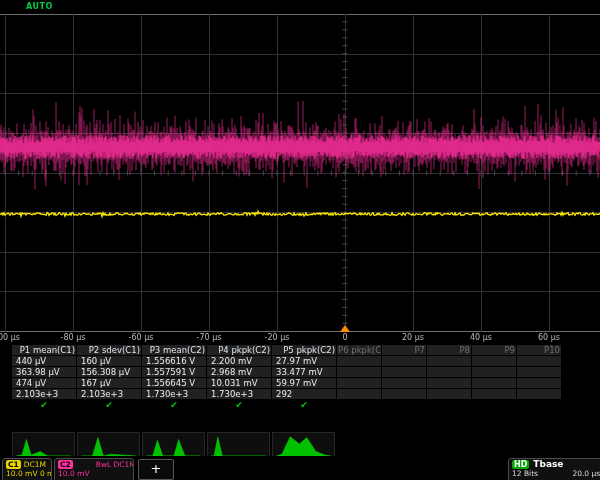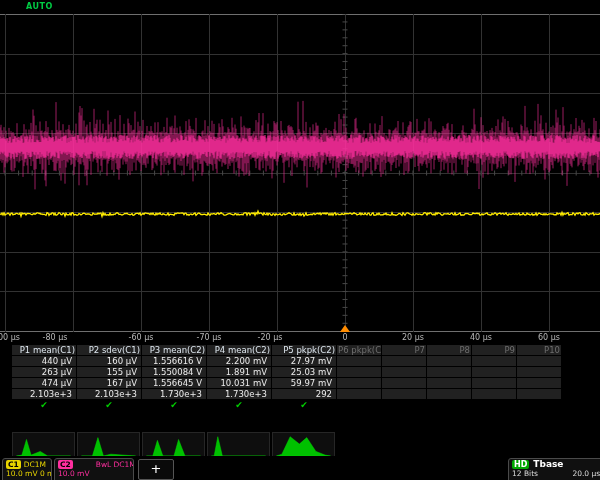--- a/index.html
+++ b/index.html
@@ -17,21 +17,21 @@
   
   .timeaxis{position:absolute;left:0;top:333px;width:600px;height:11px;}
   .tlabel{position:absolute;top:0;transform:translateX(-50%);font-size:8px;color:#b8b8b8;white-space:nowrap;}
   
   .ptable{position:absolute;left:12px;top:345px;}
   .prow{display:flex;margin-bottom:1px;}
   .pcell{height:10px;line-height:10px;font-size:8.5px;background:#212121;margin-right:1px;
          box-sizing:border-box;padding:0 4px;white-space:nowrap;overflow:hidden;}
   .hcell{color:#dfe8f0;text-align:right;padding:0 1px;}
   .hcell.dim{color:#6e6e6e;}
-  .vcell{color:#ececec;text-align:right;}
+  .vcell{color:#ececec;}
   .ccell{background:none;color:#00d000;text-align:center;font-size:9px;font-weight:bold;}
   
   .histrow{position:absolute;left:0;top:432px;width:600px;height:25px;}
   .histbox{position:absolute;top:0;width:63px;height:25px;background:#0e0e0e;
            border:1px solid #262626;box-sizing:border-box;}
   
   .bbar{position:absolute;left:0;top:456px;width:600px;height:24px;background:#000;}
   .descbox{position:absolute;top:2px;height:38px;background:#101010;border:1px solid #4a4a4a;
            border-radius:3px;box-sizing:border-box;padding:1px 3px;font-size:7.5px;line-height:9px;
            white-space:nowrap;overflow:hidden;}
@@ -161,61 +161,61 @@
     <svg id="waves" width="600" height="318">
         <path d="M0 113.4L0 147.0M1 110.8L1 145.4M2 116.4L2 148.7M3 120.4L3 146.0M4 113.2L4 158.7M5 125.1L5 153.3M6 116.7L6 147.4M7 124.5L7 149.3M8 124.0L8 147.7M9 113.9L9 143.0M10 123.4L10 146.3M11 117.2L11 156.1M12 119.3L12 157.6M13 118.0L13 143.1M14 119.8L14 157.3M15 122.5L15 153.9M16 123.5L16 143.1M17 109.2L17 147.3M18 122.9L18 141.2M19 125.9L19 148.5M20 124.1L20 146.9M21 122.5L21 142.3M22 121.1L22 146.3M23 119.3L23 162.9M24 110.2L24 152.2M25 122.9L25 148.4M26 115.4L26 143.9M27 120.4L27 151.4M28 122.6L28 159.4M29 115.5L29 143.2M30 122.9L30 145.2M31 108.9L31 152.0M32 117.5L32 142.4M33 95.5L33 147.3M34 101.7L34 155.8M35 121.9L35 175.4M36 111.3L36 155.1M37 122.1L37 145.0M38 117.3L38 140.9M39 125.9L39 145.1M40 107.5L40 150.1M41 116.9L41 144.6M42 116.5L42 159.4M43 123.1L43 155.7M44 118.2L44 142.5M45 117.0L45 166.4M46 107.1L46 172.3M47 117.8L47 141.1M48 113.1L48 145.7M49 121.3L49 151.0M50 125.6L50 145.0M51 125.3L51 146.1M52 116.2L52 142.8M53 119.5L53 148.0M54 125.3L54 156.8M55 119.1L55 156.4M56 88.1L56 157.2M57 115.9L57 149.3M58 117.8L58 146.8M59 107.4L59 156.6M60 116.5L60 154.1M61 116.3L61 166.6M62 122.5L62 146.8M63 110.2L63 159.1M64 118.5L64 146.0M65 122.6L65 169.7M66 115.8L66 153.5M67 124.6L67 147.4M68 115.2L68 148.5M69 110.9L69 145.3M70 116.3L70 146.2M71 119.7L71 151.1M72 120.8L72 149.9M73 116.7L73 144.0M74 123.3L74 160.8M75 119.9L75 152.7M76 109.6L76 146.3M77 120.7L77 143.5M78 121.2L78 148.2M79 98.5L79 171.3M80 92.0L80 149.8M81 101.5L81 150.4M82 94.1L82 143.7M83 124.4L83 148.3M84 106.5L84 151.4M85 124.8L85 162.2M86 112.7L86 155.7M87 110.6L87 171.3M88 120.1L88 155.6M89 125.8L89 145.0M90 108.0L90 147.2M91 117.6L91 160.9M92 120.2L92 140.1M93 122.3L93 147.6M94 94.8L94 145.3M95 114.2L95 141.1M96 109.8L96 145.7M97 105.7L97 148.8M98 124.0L98 158.3M99 117.4L99 145.2M100 105.7L100 145.2M101 119.7L101 151.8M102 119.3L102 157.9M103 109.7L103 145.9M104 124.2L104 143.5M105 118.6L105 145.7M106 116.0L106 145.0M107 124.7L107 161.7M108 96.5L108 149.6M109 110.4L109 147.0M110 124.5L110 143.6M111 107.9L111 146.0M112 118.5L112 155.8M113 125.6L113 146.9M114 122.5L114 158.0M115 104.9L115 145.7M116 122.6L116 149.3M117 124.9L117 155.0M118 117.2L118 156.1M119 121.9L119 165.7M120 101.1L120 154.2M121 120.8L121 145.3M122 120.6L122 140.5M123 122.1L123 150.6M124 109.8L124 145.5M125 119.2L125 147.6M126 122.4L126 150.2M127 122.0L127 147.6M128 104.6L128 156.7M129 109.2L129 144.3M130 119.3L130 161.1M131 111.1L131 141.4M132 117.4L132 157.2M133 115.9L133 144.8M134 115.7L134 148.6M135 97.5L135 140.7M136 124.8L136 156.4M137 118.4L137 146.2M138 107.7L138 146.6M139 116.7L139 148.0M140 112.1L140 149.3M141 123.2L141 157.0M142 116.8L142 143.5M143 105.9L143 150.9M144 125.1L144 149.3M145 122.3L145 151.2M146 120.2L146 153.8M147 112.0L147 142.6M148 121.6L148 149.7M149 116.9L149 142.0M150 117.6L150 141.2M151 112.1L151 142.0M152 117.1L152 156.1M153 118.6L153 154.3M154 119.3L154 140.7M155 108.4L155 148.3M156 125.8L156 149.7M157 118.2L157 151.6M158 108.2L158 145.5M159 123.1L159 142.4M160 117.9L160 147.3M161 118.7L161 161.3M162 117.4L162 151.1M163 122.0L163 144.4M164 112.9L164 158.5M165 119.4L165 146.9M166 118.0L166 151.0M167 103.7L167 144.3M168 119.5L168 148.9M169 119.7L169 151.1M170 112.6L170 149.9M171 113.6L171 144.3M172 111.8L172 144.5M173 120.5L173 141.0M174 114.3L174 156.2M175 101.5L175 158.7M176 119.3L176 145.4M177 113.7L177 143.8M178 120.0L178 150.7M179 119.9L179 141.9M180 112.4L180 151.6M181 116.5L181 147.0M182 119.5L182 151.7M183 125.9L183 141.0M184 119.5L184 160.9M185 118.2L185 140.4M186 107.1L186 140.6M187 121.1L187 152.2M188 115.9L188 149.6M189 105.3L189 140.6M190 111.9L190 156.2M191 114.8L191 140.7M192 119.7L192 154.5M193 115.3L193 167.4M194 116.8L194 146.4M195 119.0L195 148.5M196 103.9L196 145.1M197 125.3L197 148.3M198 122.3L198 156.8M199 125.4L199 145.8M200 122.4L200 149.9M201 125.4L201 149.8M202 117.5L202 161.7M203 116.5L203 158.3M204 122.0L204 146.7M205 106.2L205 147.6M206 121.5L206 149.0M207 119.8L207 151.5M208 112.1L208 152.1M209 121.9L209 149.5M210 117.1L210 150.0M211 118.5L211 149.9M212 106.7L212 151.2M213 118.8L213 156.7M214 109.9L214 145.5M215 123.1L215 149.9M216 122.7L216 154.8M217 123.7L217 159.1M218 118.8L218 145.7M219 109.4L219 147.2M220 113.2L220 147.6M221 125.0L221 143.7M222 105.2L222 152.6M223 112.3L223 148.4M224 121.6L224 149.2M225 118.0L225 150.9M226 120.1L226 150.1M227 118.4L227 143.8M228 113.2L228 155.0M229 114.9L229 149.6M230 118.3L230 151.9M231 118.1L231 146.7M232 103.8L232 148.8M233 113.5L233 147.3M234 118.4L234 159.5M235 110.5L235 143.9M236 114.7L236 148.2M237 123.8L237 146.6M238 121.7L238 154.0M239 123.9L239 162.6M240 123.3L240 154.8M241 102.4L241 142.4M242 113.2L242 156.8M243 121.3L243 157.7M244 111.6L244 161.7M245 113.5L245 149.4M246 125.3L246 160.7M247 113.8L247 158.8M248 115.1L248 149.1M249 113.9L249 162.0M250 114.0L250 140.7M251 123.1L251 145.3M252 121.5L252 143.6M253 120.1L253 142.6M254 117.3L254 143.9M255 124.1L255 147.2M256 106.1L256 154.1M257 124.0L257 141.4M258 108.3L258 141.6M259 99.0L259 155.7M260 122.2L260 156.5M261 116.8L261 147.5M262 111.4L262 145.8M263 99.1L263 154.2M264 122.9L264 142.1M265 123.0L265 146.5M266 124.5L266 157.5M267 123.6L267 147.2M268 109.6L268 151.7M269 121.3L269 141.8M270 117.1L270 155.3M271 117.8L271 144.9M272 122.7L272 164.4M273 117.3L273 156.8M274 107.1L274 145.6M275 108.9L275 142.8M276 110.4L276 147.3M277 108.2L277 151.5M278 116.1L278 147.6M279 120.8L279 142.8M280 124.6L280 141.4M281 107.0L281 141.0M282 116.3L282 143.6M283 119.5L283 148.8M284 121.1L284 168.8M285 116.5L285 147.6M286 119.9L286 145.8M287 123.0L287 146.9M288 111.9L288 145.9M289 110.9L289 153.3M290 113.2L290 142.1M291 112.1L291 140.2M292 113.3L292 162.0M293 116.0L293 141.9M294 120.0L294 148.6M295 120.9L295 150.4M296 124.1L296 146.6M297 119.2L297 153.3M298 87.7L298 145.4M299 115.2L299 146.1M300 117.7L300 143.3M301 122.7L301 145.8M302 121.1L302 146.8M303 86.9L303 146.7M304 116.9L304 157.1M305 119.4L305 152.2M306 107.9L306 146.2M307 121.3L307 173.5M308 123.8L308 145.1M309 121.2L309 141.9M310 113.3L310 153.0M311 122.8L311 147.2M312 121.6L312 141.7M313 110.3L313 153.2M314 117.3L314 146.8M315 116.5L315 156.7M316 108.6L316 151.4M317 111.7L317 148.8M318 111.6L318 155.4M319 121.6L319 153.8M320 125.8L320 143.4M321 118.9L321 159.6M322 120.8L322 158.1M323 120.0L323 148.6M324 116.2L324 146.2M325 119.3L325 141.0M326 113.9L326 150.6M327 119.1L327 142.5M328 121.3L328 143.2M329 116.0L329 146.6M330 125.2L330 149.2M331 117.1L331 146.2M332 125.0L332 144.3M333 122.4L333 154.5M334 115.1L334 146.6M335 107.7L335 140.4M336 116.5L336 163.5M337 119.9L337 148.1M338 118.7L338 153.8M339 100.0L339 158.0M340 118.9L340 149.1M341 105.2L341 149.9M342 119.9L342 146.6M343 123.6L343 148.2M344 99.8L344 146.3M345 124.8L345 144.9M346 113.6L346 156.8M347 121.8L347 148.3M348 124.7L348 154.1M349 125.5L349 149.2M350 125.3L350 142.7M351 120.1L351 149.9M352 117.5L352 149.9M353 121.2L353 150.2M354 118.7L354 153.6M355 105.0L355 151.6M356 103.8L356 158.2M357 114.4L357 147.0M358 119.8L358 153.1M359 118.6L359 158.8M360 119.1L360 148.4M361 121.3L361 149.1M362 119.9L362 148.9M363 124.6L363 162.6M364 116.4L364 144.7M365 125.4L365 157.5M366 124.0L366 155.8M367 123.6L367 147.2M368 118.7L368 154.2M369 125.1L369 141.6M370 109.3L370 148.1M371 119.7L371 160.2M372 120.4L372 144.3M373 122.5L373 143.8M374 124.6L374 144.8M375 109.5L375 156.8M376 117.8L376 155.0M377 122.3L377 147.6M378 118.7L378 150.8M379 116.3L379 144.1M380 111.0L380 157.7M381 120.8L381 162.9M382 102.1L382 147.8M383 122.8L383 160.1M384 118.9L384 145.9M385 125.0L385 155.8M386 121.3L386 149.0M387 122.4L387 142.3M388 124.0L388 147.7M389 115.3L389 147.7M390 115.8L390 149.4M391 125.1L391 157.1M392 120.0L392 151.0M393 116.7L393 148.8M394 116.2L394 147.8M395 114.7L395 143.9M396 113.5L396 154.0M397 116.8L397 146.0M398 107.0L398 141.2M399 119.1L399 152.5M400 121.1L400 141.7M401 120.3L401 149.5M402 125.3L402 142.3M403 108.3L403 141.8M404 124.3L404 161.0M405 124.3L405 148.8M406 123.1L406 156.9M407 116.9L407 148.1M408 112.7L408 159.0M409 111.1L409 157.3M410 107.2L410 143.4M411 108.0L411 144.9M412 125.2L412 144.5M413 118.6L413 140.3M414 123.6L414 143.6M415 118.7L415 153.0M416 118.8L416 142.1M417 104.9L417 141.2M418 117.2L418 152.0M419 117.3L419 157.3M420 122.0L420 149.3M421 119.2L421 149.5M422 116.6L422 151.7M423 116.6L423 149.8M424 115.4L424 147.6M425 107.4L425 146.1M426 119.4L426 150.3M427 119.4L427 153.8M428 125.8L428 144.6M429 104.2L429 149.2M430 120.7L430 146.2M431 107.4L431 159.3M432 120.3L432 143.0M433 123.1L433 141.5M434 117.5L434 155.4M435 115.5L435 146.1M436 117.1L436 141.4M437 124.7L437 141.5M438 119.7L438 145.7M439 118.2L439 148.0M440 118.8L440 141.0M441 122.9L441 157.0M442 116.9L442 147.8M443 112.1L443 146.0M444 114.3L444 155.7M445 115.9L445 146.5M446 114.5L446 149.3M447 109.9L447 147.6M448 108.8L448 158.8M449 115.8L449 144.3M450 125.7L450 148.9M451 118.3L451 140.3M452 110.1L452 160.5M453 123.1L453 145.3M454 125.1L454 149.2M455 120.4L455 143.0M456 125.2L456 158.5M457 125.9L457 143.5M458 124.6L458 142.5M459 122.1L459 145.1M460 120.5L460 145.7M461 125.0L461 143.9M462 116.3L462 150.7M463 111.4L463 146.0M464 117.9L464 145.0M465 125.2L465 158.9M466 118.6L466 144.4M467 121.6L467 159.6M468 123.2L468 153.1M469 120.7L469 146.8M470 123.0L470 140.9M471 118.9L471 148.3M472 114.8L472 141.1M473 116.0L473 146.4M474 94.7L474 149.3M475 110.4L475 140.6M476 119.7L476 149.6M477 117.2L477 157.1M478 118.8L478 149.3M479 122.4L479 175.0M480 117.7L480 144.0M481 103.2L481 145.3M482 121.2L482 150.7M483 111.1L483 163.7M484 119.4L484 148.1M485 117.9L485 157.6M486 123.1L486 146.3M487 117.0L487 140.2M488 124.7L488 160.7M489 119.8L489 145.9M490 116.1L490 149.5M491 118.7L491 143.3M492 113.9L492 156.8M493 117.3L493 149.3M494 122.2L494 150.3M495 118.0L495 140.9M496 112.0L496 149.8M497 123.4L497 154.8M498 105.4L498 153.3M499 121.0L499 147.3M500 116.3L500 141.5M501 118.3L501 154.2M502 108.5L502 142.1M503 102.4L503 150.0M504 118.8L504 152.4M505 104.9L505 142.0M506 120.8L506 149.6M507 121.3L507 141.3M508 107.0L508 140.6M509 113.1L509 160.8M510 116.6L510 142.5M511 118.4L511 160.4M512 113.4L512 142.1M513 118.5L513 144.3M514 119.3L514 143.7M515 121.0L515 167.9M516 118.5L516 151.7M517 118.2L517 142.2M518 119.9L518 143.9M519 122.5L519 151.5M520 125.5L520 142.9M521 110.5L521 148.2M522 112.0L522 142.7M523 120.2L523 144.8M524 116.5L524 150.4M525 91.9L525 145.3M526 117.3L526 159.4M527 113.3L527 155.8M528 116.5L528 148.9M529 119.9L529 148.7M530 121.8L530 160.1M531 115.3L531 146.7M532 125.7L532 149.4M533 122.1L533 158.7M534 124.4L534 152.4M535 106.7L535 149.2M536 123.0L536 153.6M537 118.2L537 143.6M538 89.9L538 150.9M539 117.3L539 146.8M540 109.6L540 142.6M541 101.3L541 149.8M542 116.8L542 142.7M543 115.3L543 145.2M544 123.7L544 156.3M545 126.0L545 165.5M546 108.7L546 154.3M547 119.5L547 141.0M548 120.6L548 155.8M549 117.5L549 158.1M550 122.0L550 156.7M551 113.0L551 148.1M552 118.8L552 151.1M553 111.5L553 154.4M554 121.1L554 143.9M555 113.7L555 147.2M556 95.6L556 144.8M557 108.5L557 140.4M558 103.5L558 148.7M559 121.9L559 147.6M560 110.9L560 144.0M561 123.3L561 151.8M562 117.4L562 161.2M563 93.1L563 140.7M564 111.6L564 148.6M565 124.7L565 144.3M566 124.5L566 149.1M567 117.6L567 171.9M568 121.7L568 157.5M569 118.2L569 144.0M570 117.3L570 149.8M571 110.2L571 151.8M572 124.3L572 153.4M573 120.1L573 145.1M574 115.2L574 146.9M575 117.7L575 143.9M576 104.0L576 142.3M577 118.1L577 142.5M578 117.2L578 152.3M579 111.8L579 150.8M580 113.9L580 144.6M581 119.2L581 148.7M582 105.9L582 146.0M583 118.0L583 152.1M584 108.5L584 156.2M585 116.5L585 150.0M586 121.2L586 148.2M587 122.1L587 141.5M588 122.9L588 150.5M589 114.4L589 158.1M590 124.2L590 150.2M591 122.6L591 159.9M592 124.1L592 140.6M593 119.7L593 151.4M594 103.9L594 141.1M595 116.2L595 148.9M596 107.0L596 142.0M597 122.5L597 157.6M598 124.3L598 163.6M599 123.3L599 145.8M600 115.3L600 156.5" stroke="#ff2f9f" stroke-width="1" opacity="0.6" fill="none"></path>
         <path d="M0 122.6L0 140.2M1 125.0L1 137.7M2 123.9L2 138.6M3 124.8L3 139.6M4 123.3L4 137.7M5 124.9L5 141.3M6 126.6L6 142.4M7 124.3L7 143.6M8 128.8L8 142.4M9 126.9L9 138.6M10 122.8L10 138.8M11 128.8L11 144.4M12 128.4L12 139.6M13 125.1L13 140.1M14 124.9L14 144.8M15 122.0L15 138.5M16 128.2L16 139.5M17 124.0L17 143.0M18 125.9L18 138.2M19 122.8L19 138.9M20 126.8L20 139.3M21 121.6L21 137.6M22 124.7L22 137.8M23 129.0L23 140.3M24 128.5L24 139.8M25 122.3L25 144.9M26 124.9L26 144.8M27 122.3L27 138.1M28 127.7L28 141.1M29 125.4L29 138.9M30 121.2L30 142.9M31 128.3L31 143.0M32 125.0L32 137.6M33 121.5L33 137.9M34 128.1L34 140.4M35 128.1L35 141.3M36 128.2L36 138.2M37 125.7L37 144.7M38 126.4L38 140.3M39 128.1L39 144.3M40 128.0L40 138.0M41 128.0L41 142.9M42 121.8L42 140.3M43 124.1L43 142.5M44 125.5L44 144.0M45 123.2L45 143.4M46 124.4L46 143.5M47 124.2L47 137.4M48 126.9L48 142.1M49 122.5L49 139.2M50 123.1L50 137.9M51 123.7L51 144.2M52 123.8L52 142.2M53 123.0L53 140.8M54 128.0L54 142.4M55 126.9L55 142.8M56 122.2L56 137.7M57 126.4L57 138.8M58 124.6L58 144.0M59 125.2L59 144.4M60 125.0L60 137.1M61 123.5L61 139.6M62 127.0L62 140.3M63 122.9L63 138.6M64 122.2L64 137.7M65 121.5L65 139.5M66 121.4L66 138.1M67 128.8L67 141.0M68 123.9L68 137.7M69 128.1L69 139.8M70 123.2L70 138.0M71 126.8L71 143.2M72 122.8L72 139.0M73 123.0L73 143.3M74 122.9L74 144.2M75 122.4L75 141.9M76 125.9L76 138.5M77 128.7L77 139.3M78 121.2L78 140.6M79 124.9L79 140.8M80 124.9L80 143.1M81 125.9L81 142.2M82 125.3L82 144.0M83 122.4L83 140.3M84 125.7L84 138.4M85 128.8L85 141.4M86 123.7L86 142.0M87 122.5L87 144.3M88 128.3L88 140.4M89 121.5L89 144.4M90 123.4L90 139.9M91 121.2L91 139.7M92 124.5L92 137.0M93 127.3L93 137.9M94 122.7L94 143.9M95 128.6L95 137.6M96 121.9L96 143.2M97 122.6L97 141.5M98 127.4L98 144.0M99 121.1L99 139.5M100 122.9L100 141.9M101 123.9L101 143.8M102 122.2L102 142.3M103 128.0L103 137.2M104 124.4L104 144.4M105 123.2L105 137.2M106 122.2L106 143.7M107 128.5L107 141.7M108 125.0L108 144.4M109 128.2L109 144.9M110 124.5L110 143.1M111 122.8L111 138.5M112 123.6L112 143.0M113 127.2L113 144.7M114 122.9L114 143.8M115 124.4L115 141.1M116 123.7L116 139.2M117 127.7L117 143.8M118 128.0L118 142.1M119 126.1L119 139.9M120 121.1L120 144.2M121 125.1L121 144.1M122 121.6L122 143.3M123 127.1L123 140.6M124 121.5L124 137.5M125 126.3L125 139.0M126 126.5L126 142.0M127 121.5L127 143.0M128 124.0L128 139.5M129 123.8L129 142.0M130 128.4L130 144.4M131 125.8L131 139.9M132 123.5L132 144.7M133 128.4L133 142.3M134 121.6L134 142.4M135 127.4L135 138.7M136 123.1L136 139.8M137 121.6L137 137.7M138 125.9L138 144.2M139 125.2L139 141.8M140 127.0L140 139.0M141 126.3L141 140.9M142 128.5L142 142.2M143 123.8L143 140.2M144 126.7L144 140.5M145 123.9L145 139.0M146 121.3L146 139.6M147 124.9L147 144.3M148 121.7L148 141.3M149 126.3L149 137.6M150 123.2L150 140.8M151 121.9L151 140.3M152 123.6L152 137.7M153 127.0L153 144.1M154 121.9L154 138.8M155 121.0L155 137.7M156 125.3L156 144.8M157 121.4L157 139.5M158 124.3L158 140.6M159 128.2L159 139.8M160 128.6L160 139.1M161 125.3L161 141.8M162 124.8L162 139.0M163 127.8L163 138.3M164 124.4L164 137.9M165 123.5L165 142.4M166 122.6L166 137.7M167 122.0L167 143.7M168 124.7L168 140.6M169 121.2L169 141.5M170 123.8L170 138.0M171 128.4L171 141.8M172 128.1L172 140.5M173 126.8L173 142.9M174 124.8L174 142.2M175 125.7L175 140.3M176 128.1L176 138.6M177 123.7L177 138.8M178 125.1L178 141.2M179 126.8L179 143.6M180 126.3L180 142.4M181 121.2L181 139.1M182 121.9L182 140.1M183 126.3L183 144.5M184 126.0L184 144.0M185 125.3L185 142.4M186 122.7L186 138.7M187 126.5L187 141.5M188 126.9L188 142.9M189 121.4L189 140.4M190 123.2L190 139.3M191 121.3L191 139.5M192 128.3L192 140.8M193 121.5L193 137.6M194 124.0L194 141.6M195 125.0L195 139.8M196 127.6L196 141.3M197 126.6L197 144.6M198 127.5L198 144.6M199 121.2L199 138.4M200 122.0L200 144.3M201 123.1L201 141.4M202 125.6L202 139.7M203 125.3L203 140.1M204 126.2L204 140.1M205 127.9L205 138.0M206 124.3L206 141.8M207 125.1L207 143.0M208 127.6L208 137.9M209 121.3L209 137.9M210 124.6L210 142.4M211 123.0L211 138.7M212 125.0L212 139.2M213 125.8L213 140.8M214 122.6L214 143.8M215 127.0L215 138.3M216 124.9L216 137.2M217 126.1L217 144.8M218 123.8L218 142.1M219 126.1L219 137.7M220 123.0L220 143.8M221 127.1L221 145.0M222 124.8L222 140.4M223 124.7L223 138.4M224 122.2L224 141.3M225 122.3L225 139.1M226 128.7L226 139.4M227 124.3L227 138.5M228 126.3L228 142.4M229 121.2L229 141.2M230 124.6L230 145.0M231 124.2L231 139.4M232 123.7L232 143.1M233 121.8L233 138.4M234 123.6L234 144.4M235 124.8L235 139.6M236 124.6L236 138.3M237 121.3L237 138.2M238 127.1L238 143.0M239 124.9L239 138.6M240 124.6L240 144.1M241 128.4L241 138.5M242 126.7L242 143.9M243 123.8L243 139.1M244 124.6L244 137.7M245 125.5L245 142.6M246 124.5L246 140.0M247 126.9L247 140.0M248 127.9L248 139.4M249 121.9L249 142.2M250 123.9L250 140.3M251 121.9L251 140.5M252 124.7L252 139.0M253 127.7L253 143.7M254 125.7L254 138.0M255 123.4L255 143.4M256 121.6L256 138.2M257 126.0L257 144.8M258 128.1L258 143.8M259 125.8L259 140.7M260 127.4L260 142.1M261 121.6L261 139.3M262 122.2L262 142.5M263 121.9L263 140.1M264 121.8L264 138.2M265 121.0L265 144.2M266 128.3L266 144.4M267 127.3L267 142.4M268 121.7L268 141.2M269 123.8L269 137.2M270 121.5L270 143.4M271 127.6L271 143.9M272 126.5L272 142.6M273 126.6L273 142.5M274 122.3L274 144.6M275 127.0L275 145.0M276 123.0L276 138.3M277 126.4L277 137.1M278 122.2L278 144.6M279 127.9L279 138.1M280 127.4L280 141.1M281 122.1L281 139.0M282 121.8L282 139.1M283 125.6L283 140.1M284 126.8L284 139.5M285 124.1L285 142.8M286 127.5L286 138.6M287 121.7L287 138.0M288 123.9L288 141.7M289 124.6L289 139.6M290 126.9L290 143.4M291 124.2L291 137.3M292 122.6L292 143.0M293 125.4L293 140.0M294 126.7L294 144.2M295 121.7L295 142.9M296 128.2L296 140.3M297 125.9L297 143.4M298 126.0L298 137.5M299 124.1L299 139.0M300 123.2L300 144.1M301 122.1L301 140.5M302 122.9L302 144.4M303 127.4L303 142.7M304 124.9L304 141.3M305 122.3L305 142.0M306 123.4L306 139.8M307 125.4L307 143.9M308 126.9L308 141.6M309 125.5L309 140.3M310 127.7L310 143.3M311 121.9L311 141.8M312 126.3L312 139.1M313 122.1L313 141.8M314 123.2L314 142.5M315 122.1L315 144.4M316 127.6L316 139.3M317 123.4L317 142.1M318 126.4L318 138.0M319 125.0L319 138.2M320 128.5L320 137.6M321 123.1L321 141.3M322 126.2L322 140.6M323 128.0L323 141.8M324 127.9L324 138.4M325 127.3L325 138.5M326 127.9L326 139.5M327 122.2L327 142.6M328 123.9L328 140.2M329 124.5L329 137.2M330 122.8L330 142.7M331 123.4L331 140.3M332 121.6L332 142.4M333 124.3L333 142.1M334 127.2L334 142.6M335 126.3L335 142.0M336 124.0L336 142.4M337 121.9L337 144.7M338 127.4L338 144.0M339 121.5L339 142.1M340 124.8L340 142.6M341 124.0L341 143.4M342 123.0L342 137.1M343 121.5L343 141.4M344 126.3L344 142.3M345 121.1L345 140.3M346 126.2L346 137.4M347 126.7L347 144.9M348 128.7L348 141.3M349 123.8L349 138.8M350 124.1L350 144.8M351 121.1L351 138.7M352 124.6L352 144.6M353 128.5L353 143.2M354 123.6L354 143.1M355 124.5L355 137.2M356 123.2L356 137.0M357 123.8L357 141.6M358 123.6L358 139.6M359 121.4L359 137.4M360 121.2L360 141.9M361 129.0L361 138.1M362 128.6L362 141.0M363 123.2L363 141.4M364 128.0L364 142.6M365 127.3L365 141.0M366 124.4L366 137.6M367 125.5L367 142.4M368 127.6L368 142.0M369 127.4L369 140.4M370 123.0L370 140.8M371 128.8L371 142.8M372 121.9L372 140.1M373 126.4L373 139.7M374 127.9L374 144.2M375 124.8L375 138.8M376 126.9L376 141.7M377 127.3L377 138.9M378 123.2L378 142.7M379 124.1L379 139.8M380 128.5L380 139.2M381 122.1L381 140.8M382 122.8L382 141.5M383 122.9L383 140.2M384 123.8L384 137.5M385 126.1L385 142.4M386 127.5L386 138.5M387 126.0L387 137.5M388 125.2L388 142.7M389 126.8L389 142.7M390 127.5L390 140.9M391 127.6L391 139.0M392 122.6L392 143.3M393 125.3L393 138.2M394 125.6L394 142.4M395 121.1L395 141.8M396 124.4L396 141.2M397 121.3L397 141.2M398 128.4L398 140.3M399 122.8L399 139.2M400 126.5L400 140.7M401 126.6L401 141.8M402 123.3L402 140.9M403 127.2L403 140.6M404 124.0L404 143.1M405 121.4L405 137.1M406 122.9L406 139.3M407 123.9L407 144.4M408 125.5L408 142.7M409 125.6L409 138.9M410 121.4L410 144.2M411 127.7L411 138.3M412 123.7L412 143.1M413 125.0L413 137.3M414 123.0L414 139.3M415 121.9L415 141.5M416 126.9L416 140.2M417 124.5L417 140.7M418 124.7L418 142.4M419 127.1L419 140.9M420 127.8L420 140.1M421 126.0L421 142.8M422 122.1L422 137.3M423 121.5L423 143.6M424 128.4L424 141.3M425 123.7L425 140.7M426 123.9L426 140.7M427 128.8L427 140.4M428 122.7L428 144.3M429 124.7L429 139.1M430 124.2L430 137.1M431 123.7L431 143.5M432 125.8L432 144.8M433 122.7L433 138.1M434 125.0L434 141.5M435 125.4L435 138.4M436 123.4L436 141.3M437 127.7L437 137.8M438 127.0L438 144.2M439 124.6L439 143.9M440 124.6L440 144.6M441 124.1L441 141.4M442 121.5L442 137.3M443 126.8L443 139.5M444 124.5L444 143.5M445 126.3L445 144.8M446 125.1L446 138.2M447 127.3L447 141.9M448 122.6L448 141.5M449 127.5L449 142.1M450 126.1L450 138.0M451 123.6L451 140.5M452 122.2L452 143.5M453 122.9L453 143.3M454 126.7L454 140.9M455 125.1L455 143.1M456 124.3L456 144.1M457 125.3L457 140.6M458 122.5L458 138.1M459 121.4L459 137.9M460 128.2L460 137.1M461 124.0L461 141.8M462 127.4L462 144.9M463 126.8L463 141.6M464 121.0L464 138.0M465 121.8L465 140.7M466 128.6L466 144.9M467 124.1L467 141.5M468 128.3L468 140.3M469 121.1L469 140.8M470 121.9L470 139.0M471 128.5L471 141.4M472 128.8L472 140.2M473 124.7L473 143.5M474 122.5L474 138.6M475 125.7L475 140.6M476 127.0L476 137.6M477 121.8L477 140.9M478 121.4L478 143.0M479 127.3L479 140.1M480 125.6L480 138.6M481 121.7L481 144.4M482 126.8L482 139.2M483 128.3L483 140.9M484 128.3L484 139.1M485 122.1L485 138.3M486 125.3L486 140.9M487 127.2L487 142.9M488 124.7L488 142.1M489 127.8L489 138.9M490 125.8L490 139.4M491 121.9L491 141.4M492 123.1L492 141.6M493 126.1L493 143.1M494 126.2L494 143.4M495 124.9L495 143.8M496 127.3L496 142.0M497 125.3L497 138.9M498 126.8L498 142.1M499 128.0L499 143.7M500 122.0L500 138.9M501 122.1L501 143.2M502 123.5L502 141.2M503 122.4L503 144.4M504 124.6L504 137.4M505 122.4L505 138.8M506 125.4L506 137.4M507 124.1L507 140.0M508 123.0L508 141.9M509 124.8L509 143.2M510 128.0L510 144.0M511 122.5L511 143.8M512 123.1L512 140.9M513 124.8L513 144.2M514 122.8L514 138.9M515 125.4L515 142.0M516 127.3L516 142.5M517 127.2L517 138.0M518 121.7L518 140.7M519 127.3L519 139.1M520 124.9L520 139.5M521 126.6L521 137.8M522 126.4L522 144.7M523 127.1L523 144.6M524 121.8L524 144.6M525 122.4L525 137.2M526 128.4L526 138.7M527 127.1L527 143.9M528 125.5L528 138.6M529 126.0L529 137.8M530 122.3L530 139.5M531 121.3L531 142.1M532 127.0L532 143.4M533 121.8L533 144.3M534 126.4L534 140.8M535 122.4L535 137.6M536 122.5L536 140.0M537 126.6L537 143.7M538 128.0L538 139.6M539 127.1L539 139.8M540 127.1L540 141.6M541 121.5L541 144.1M542 121.7L542 138.7M543 121.4L543 138.5M544 124.7L544 144.5M545 127.3L545 138.5M546 126.0L546 140.6M547 125.0L547 137.6M548 124.1L548 140.0M549 124.6L549 144.9M550 127.9L550 140.1M551 121.2L551 142.8M552 124.2L552 140.2M553 128.5L553 143.4M554 128.9L554 142.2M555 125.5L555 144.3M556 122.1L556 139.5M557 121.1L557 143.6M558 122.1L558 145.0M559 123.2L559 141.4M560 121.6L560 139.5M561 123.8L561 144.5M562 127.7L562 140.4M563 125.1L563 142.2M564 126.0L564 139.4M565 123.7L565 143.1M566 125.2L566 140.4M567 129.0L567 139.2M568 124.3L568 143.6M569 128.8L569 144.3M570 123.5L570 139.9M571 125.6L571 141.4M572 125.1L572 142.3M573 121.9L573 144.5M574 126.4L574 140.1M575 121.6L575 137.5M576 125.0L576 141.1M577 121.2L577 143.4M578 127.5L578 139.4M579 126.5L579 139.5M580 122.2L580 138.0M581 126.1L581 138.8M582 126.8L582 143.9M583 127.6L583 141.5M584 124.2L584 143.8M585 121.9L585 138.9M586 128.5L586 144.6M587 124.9L587 138.6M588 127.8L588 137.2M589 124.2L589 137.9M590 125.2L590 142.4M591 128.9L591 141.6M592 125.5L592 138.9M593 121.4L593 141.5M594 121.7L594 140.8M595 127.2L595 140.6M596 127.0L596 138.2M597 127.6L597 140.1M598 128.0L598 143.1M599 127.8L599 137.4M600 128.3L600 137.3" stroke="#ff2f9f" stroke-width="1" fill="none"></path>
         <polyline points="0,199.8 1,200.5 2,199.0 3,201.0 4,198.8 5,201.1 6,200.0 7,199.8 8,199.0 9,199.8 10,201.2 11,199.4 12,199.1 13,200.8 14,200.1 15,200.3 16,199.4 17,199.4 18,199.9 19,200.2 20,199.0 21,202.3 22,199.0 23,200.0 24,199.5 25,199.4 26,200.9 27,199.7 28,199.5 29,199.7 30,199.6 31,200.3 32,200.8 33,200.1 34,199.6 35,200.3 36,199.6 37,198.9 38,198.8 39,199.5 40,199.3 41,200.3 42,199.9 43,200.5 44,200.2 45,200.8 46,201.3 47,198.7 48,199.1 49,201.4 50,199.9 51,200.4 52,198.9 53,198.9 54,200.8 55,199.1 56,201.2 57,200.8 58,200.1 59,198.7 60,199.2 61,200.6 62,200.7 63,199.2 64,199.6 65,202.1 66,199.3 67,200.8 68,200.7 69,200.8 70,199.4 71,201.1 72,198.7 73,198.9 74,201.1 75,200.4 76,200.6 77,201.2 78,201.0 79,199.5 80,200.0 81,201.0 82,200.3 83,199.3 84,199.1 85,199.5 86,200.5 87,200.0 88,200.0 89,199.9 90,200.4 91,201.2 92,201.1 93,199.0 94,199.9 95,200.3 96,199.9 97,200.3 98,199.2 99,199.9 100,199.2 101,199.2 102,202.5 103,198.8 104,201.1 105,199.5 106,201.2 107,200.8 108,200.6 109,201.3 110,199.2 111,201.1 112,200.5 113,200.9 114,200.0 115,200.5 116,199.2 117,198.8 118,199.0 119,200.5 120,200.2 121,200.6 122,201.0 123,200.7 124,200.0 125,199.3 126,199.8 127,199.1 128,200.1 129,200.4 130,200.7 131,200.4 132,199.7 133,201.2 134,201.1 135,200.1 136,199.4 137,199.3 138,199.2 139,200.3 140,198.9 141,201.1 142,200.3 143,199.4 144,200.3 145,199.0 146,199.2 147,199.4 148,199.5 149,199.7 150,200.5 151,199.2 152,200.5 153,199.2 154,200.6 155,201.2 156,199.3 157,200.7 158,199.4 159,200.2 160,198.9 161,200.5 162,200.8 163,199.8 164,200.2 165,200.7 166,201.1 167,200.7 168,199.1 169,201.3 170,200.2 171,200.4 172,200.7 173,200.7 174,201.3 175,199.4 176,199.7 177,199.1 178,198.9 179,199.4 180,199.1 181,199.1 182,198.9 183,199.1 184,200.6 185,199.2 186,199.1 187,201.1 188,200.3 189,201.3 190,200.3 191,200.0 192,200.7 193,200.3 194,199.6 195,199.0 196,201.3 197,200.3 198,199.4 199,198.9 200,199.7 201,200.6 202,200.4 203,200.6 204,200.2 205,200.4 206,200.8 207,201.2 208,199.1 209,200.5 210,201.3 211,199.7 212,200.0 213,199.8 214,199.4 215,200.2 216,200.5 217,199.3 218,198.9 219,200.2 220,199.7 221,198.7 222,199.6 223,199.8 224,201.1 225,201.2 226,200.9 227,200.4 228,199.9 229,199.6 230,199.5 231,200.2 232,200.4 233,200.8 234,200.9 235,199.5 236,199.9 237,201.0 238,199.9 239,201.0 240,200.6 241,200.7 242,200.3 243,200.9 244,199.0 245,198.9 246,198.8 247,201.2 248,199.0 249,198.9 250,200.9 251,199.4 252,198.9 253,199.9 254,198.8 255,201.2 256,198.7 257,200.0 258,197.2 259,199.7 260,199.2 261,199.0 262,199.8 263,201.1 264,198.8 265,200.3 266,200.7 267,199.2 268,200.9 269,199.3 270,199.7 271,201.1 272,201.2 273,199.7 274,200.0 275,201.3 276,199.8 277,200.7 278,200.9 279,200.3 280,199.8 281,201.0 282,201.3 283,200.0 284,199.7 285,200.7 286,200.3 287,199.9 288,199.4 289,198.8 290,199.3 291,199.7 292,201.0 293,201.2 294,198.9 295,201.2 296,201.0 297,200.2 298,200.0 299,201.2 300,199.6 301,201.3 302,200.2 303,199.7 304,202.0 305,200.9 306,198.9 307,201.2 308,201.1 309,200.4 310,200.8 311,200.0 312,200.8 313,199.9 314,199.4 315,200.6 316,199.9 317,199.5 318,199.3 319,200.1 320,198.9 321,200.7 322,199.5 323,199.0 324,199.8 325,198.9 326,200.2 327,198.9 328,199.5 329,201.0 330,199.4 331,201.0 332,199.4 333,201.2 334,199.4 335,198.8 336,200.9 337,199.8 338,199.8 339,200.8 340,200.5 341,200.5 342,199.5 343,200.4 344,200.5 345,199.1 346,199.9 347,199.4 348,199.9 349,199.7 350,199.0 351,199.6 352,200.2 353,199.7 354,198.7 355,199.7 356,199.7 357,200.9 358,200.4 359,200.3 360,198.9 361,200.7 362,199.3 363,200.5 364,200.6 365,199.0 366,200.2 367,200.8 368,199.1 369,199.2 370,201.2 371,201.2 372,199.4 373,198.7 374,201.2 375,201.1 376,201.1 377,199.6 378,200.7 379,199.2 380,200.6 381,201.0 382,200.6 383,200.9 384,199.8 385,200.4 386,199.1 387,200.8 388,200.2 389,201.0 390,201.2 391,201.2 392,198.7 393,201.0 394,200.7 395,201.0 396,201.2 397,200.8 398,200.3 399,199.5 400,199.6 401,200.4 402,201.3 403,198.7 404,200.0 405,201.1 406,199.6 407,198.8 408,198.9 409,199.7 410,200.1 411,200.3 412,201.2 413,199.6 414,201.1 415,201.0 416,199.6 417,199.8 418,200.5 419,200.1 420,200.1 421,200.7 422,200.9 423,200.2 424,198.8 425,198.7 426,199.3 427,200.9 428,199.1 429,199.9 430,198.7 431,199.0 432,200.3 433,200.9 434,199.9 435,201.0 436,198.8 437,200.1 438,198.8 439,199.1 440,199.3 441,200.6 442,201.3 443,200.9 444,199.7 445,199.9 446,199.9 447,200.0 448,199.4 449,200.4 450,200.4 451,199.4 452,199.0 453,200.5 454,200.9 455,198.8 456,201.0 457,200.5 458,200.4 459,199.5 460,199.0 461,201.2 462,201.0 463,201.0 464,201.1 465,199.8 466,199.4 467,199.7 468,199.5 469,200.4 470,200.5 471,200.8 472,200.2 473,198.9 474,199.5 475,199.6 476,199.5 477,199.1 478,199.8 479,199.1 480,201.1 481,200.8 482,199.8 483,200.8 484,200.1 485,199.8 486,199.3 487,198.9 488,200.6 489,200.4 490,201.0 491,201.0 492,199.5 493,200.4 494,199.7 495,198.8 496,199.5 497,201.1 498,199.6 499,199.4 500,199.1 501,200.2 502,199.7 503,199.2 504,200.5 505,199.9 506,198.9 507,200.6 508,201.3 509,199.9 510,200.3 511,200.5 512,200.3 513,199.5 514,200.1 515,200.5 516,199.4 517,200.6 518,199.9 519,199.1 520,201.1 521,200.4 522,200.8 523,199.1 524,200.4 525,201.0 526,200.8 527,199.1 528,200.2 529,200.0 530,201.0 531,200.7 532,199.6 533,201.2 534,200.5 535,200.7 536,198.9 537,201.2 538,200.0 539,199.1 540,199.5 541,200.3 542,200.2 543,200.8 544,199.7 545,201.0 546,199.7 547,200.7 548,200.6 549,199.9 550,199.9 551,199.9 552,200.2 553,200.0 554,200.8 555,200.7 556,201.0 557,198.9 558,200.2 559,199.5 560,199.2 561,201.1 562,198.4 563,201.1 564,199.3 565,200.2 566,199.9 567,199.1 568,198.7 569,201.1 570,200.6 571,200.5 572,200.8 573,198.8 574,199.6 575,201.2 576,199.5 577,199.1 578,199.8 579,198.9 580,198.8 581,200.7 582,200.9 583,201.1 584,199.7 585,201.2 586,198.7 587,199.5 588,200.4 589,200.9 590,199.7 591,199.8 592,199.9 593,198.7 594,201.0 595,200.0 596,199.9 597,200.5 598,200.1 599,200.2 600,199.1 " stroke="#ffec00" stroke-width="1.3" fill="none"></polyline>
       </svg>
   </div>
   <div class="trigmark"></div>
 
   <div class="timeaxis">
       <span class="tlabel" style="left: 5px;">-100 µs</span>
-      <span class="tlabel" style="left: 55px;">-80 µs</span>
+      <span class="tlabel" style="left: 73px;">-80 µs</span>
       <span class="tlabel" style="left: 141px;">-60 µs</span>
       <span class="tlabel" style="left: 209px;">-70 µs</span>
-      <span class="tlabel" style="left: 270px;">-20 µs</span>
+      <span class="tlabel" style="left: 277px;">-20 µs</span>
       <span class="tlabel" style="left: 345px;">0</span>
       <span class="tlabel" style="left: 413px;">20 µs</span>
       <span class="tlabel" style="left: 481px;">40 µs</span>
       <span class="tlabel" style="left: 549px;">60 µs</span>
     </div>
 
   <div class="ptable">
       <div class="prow">
         <div class="pcell hcell" style="width: 64px;">P1 mean(C1)</div>
         <div class="pcell hcell" style="width: 64px;">P2 sdev(C1)</div>
         <div class="pcell hcell" style="width: 64px;">P3 mean(C2)</div>
-        <div class="pcell hcell" style="width: 64px;">P4 mean(C2)</div>
+        <div class="pcell hcell" style="width: 64px;">P4 pkpk(C2)</div>
         <div class="pcell hcell" style="width: 64px;">P5 pkpk(C2)</div>
         <div class="pcell hcell dim" style="width: 44px;">P6 pkpk(C5)</div>
         <div class="pcell hcell dim" style="width: 44px;">P7</div>
         <div class="pcell hcell dim" style="width: 44px;">P8</div>
         <div class="pcell hcell dim" style="width: 44px;">P9</div>
         <div class="pcell hcell dim" style="width: 44px;">P10</div>
       </div>
       <div class="prow">
         <div class="pcell vcell" style="width: 64px;">440 µV</div>
         <div class="pcell vcell" style="width: 64px;">160 µV</div>
         <div class="pcell vcell" style="width: 64px;">1.556616 V</div>
         <div class="pcell vcell" style="width: 64px;">2.200 mV</div>
         <div class="pcell vcell" style="width: 64px;">27.97 mV</div>
         <div class="pcell vcell" style="width: 44px;"></div>
         <div class="pcell vcell" style="width: 44px;"></div>
         <div class="pcell vcell" style="width: 44px;"></div>
         <div class="pcell vcell" style="width: 44px;"></div>
         <div class="pcell vcell" style="width: 44px;"></div>
       </div>
       <div class="prow">
-        <div class="pcell vcell" style="width: 64px;">263 µV</div>
-        <div class="pcell vcell" style="width: 64px;">155 µV</div>
-        <div class="pcell vcell" style="width: 64px;">1.550084 V</div>
-        <div class="pcell vcell" style="width: 64px;">1.891 mV</div>
-        <div class="pcell vcell" style="width: 64px;">25.03 mV</div>
+        <div class="pcell vcell" style="width: 64px;">363.98 µV</div>
+        <div class="pcell vcell" style="width: 64px;">156.308 µV</div>
+        <div class="pcell vcell" style="width: 64px;">1.557591 V</div>
+        <div class="pcell vcell" style="width: 64px;">2.968 mV</div>
+        <div class="pcell vcell" style="width: 64px;">33.477 mV</div>
         <div class="pcell vcell" style="width: 44px;"></div>
         <div class="pcell vcell" style="width: 44px;"></div>
         <div class="pcell vcell" style="width: 44px;"></div>
         <div class="pcell vcell" style="width: 44px;"></div>
         <div class="pcell vcell" style="width: 44px;"></div>
       </div>
       <div class="prow">
         <div class="pcell vcell" style="width: 64px;">474 µV</div>
         <div class="pcell vcell" style="width: 64px;">167 µV</div>
         <div class="pcell vcell" style="width: 64px;">1.556645 V</div>

